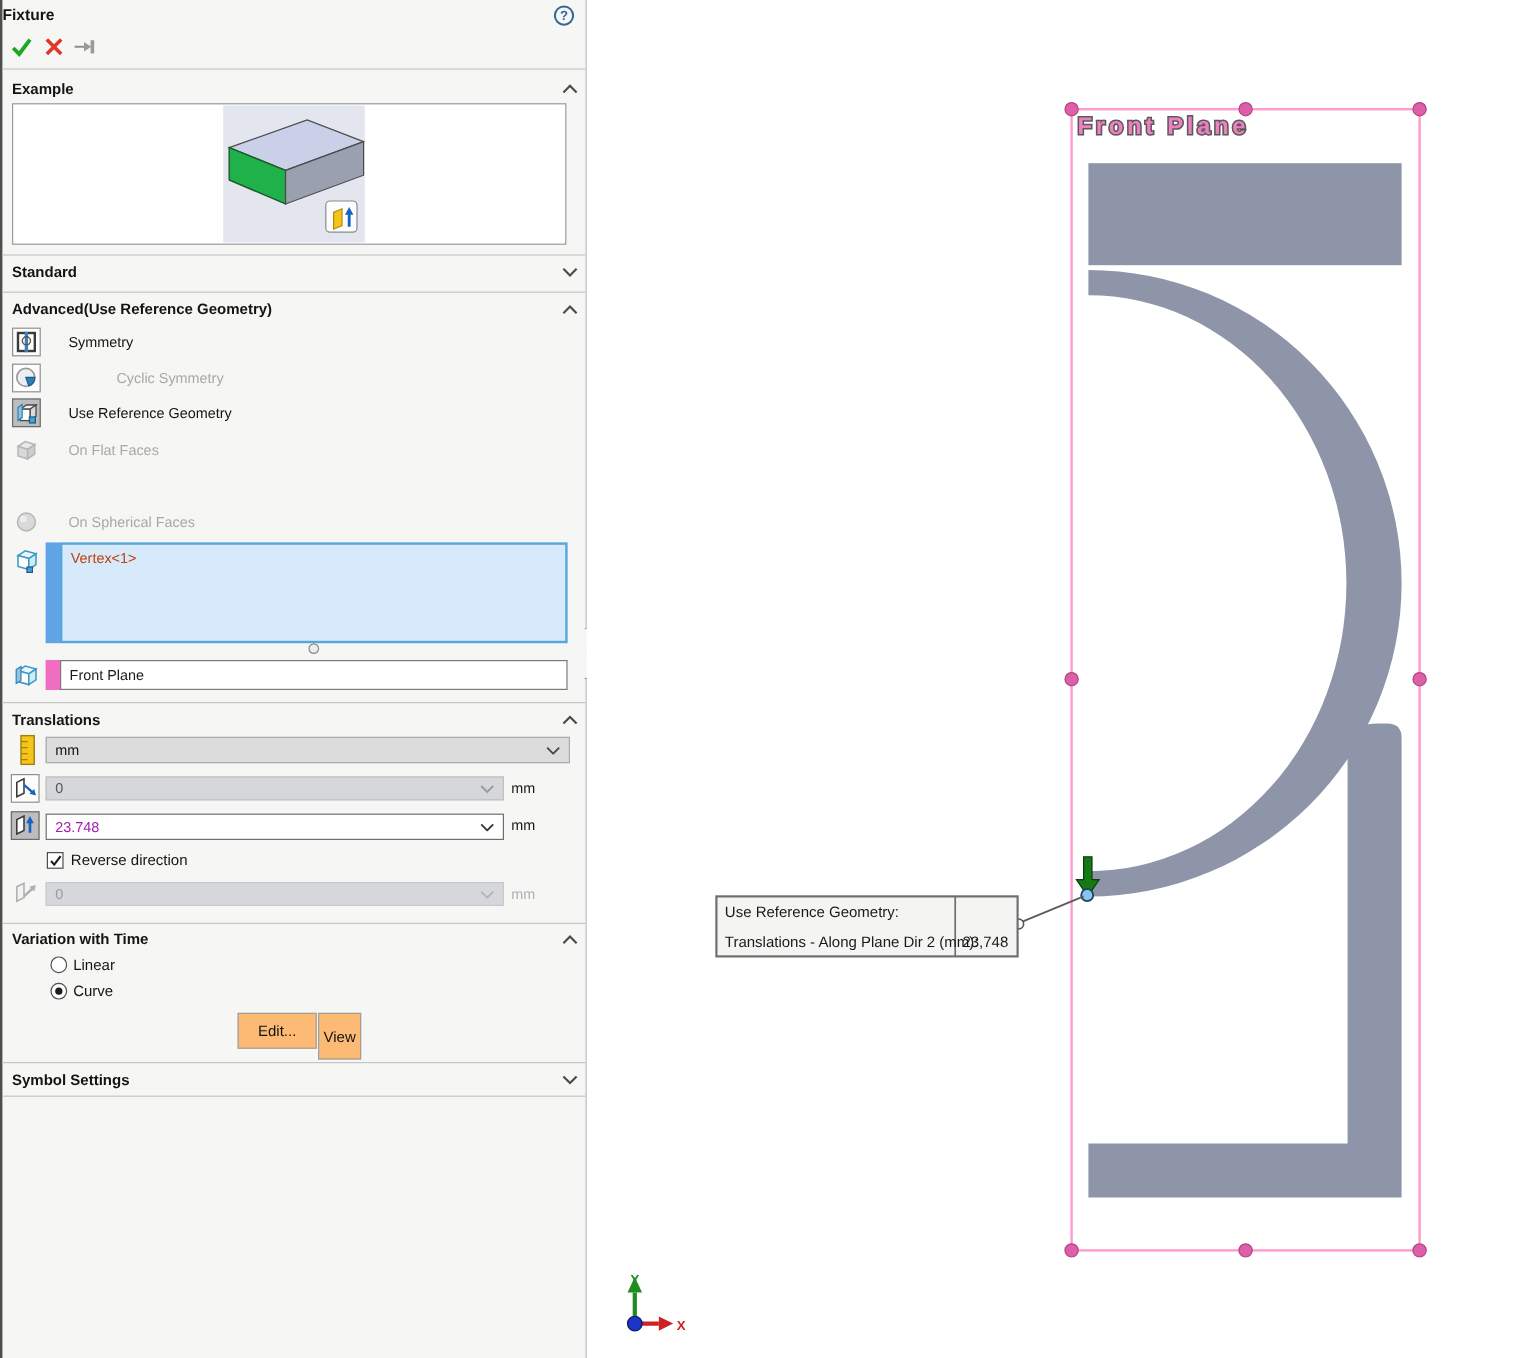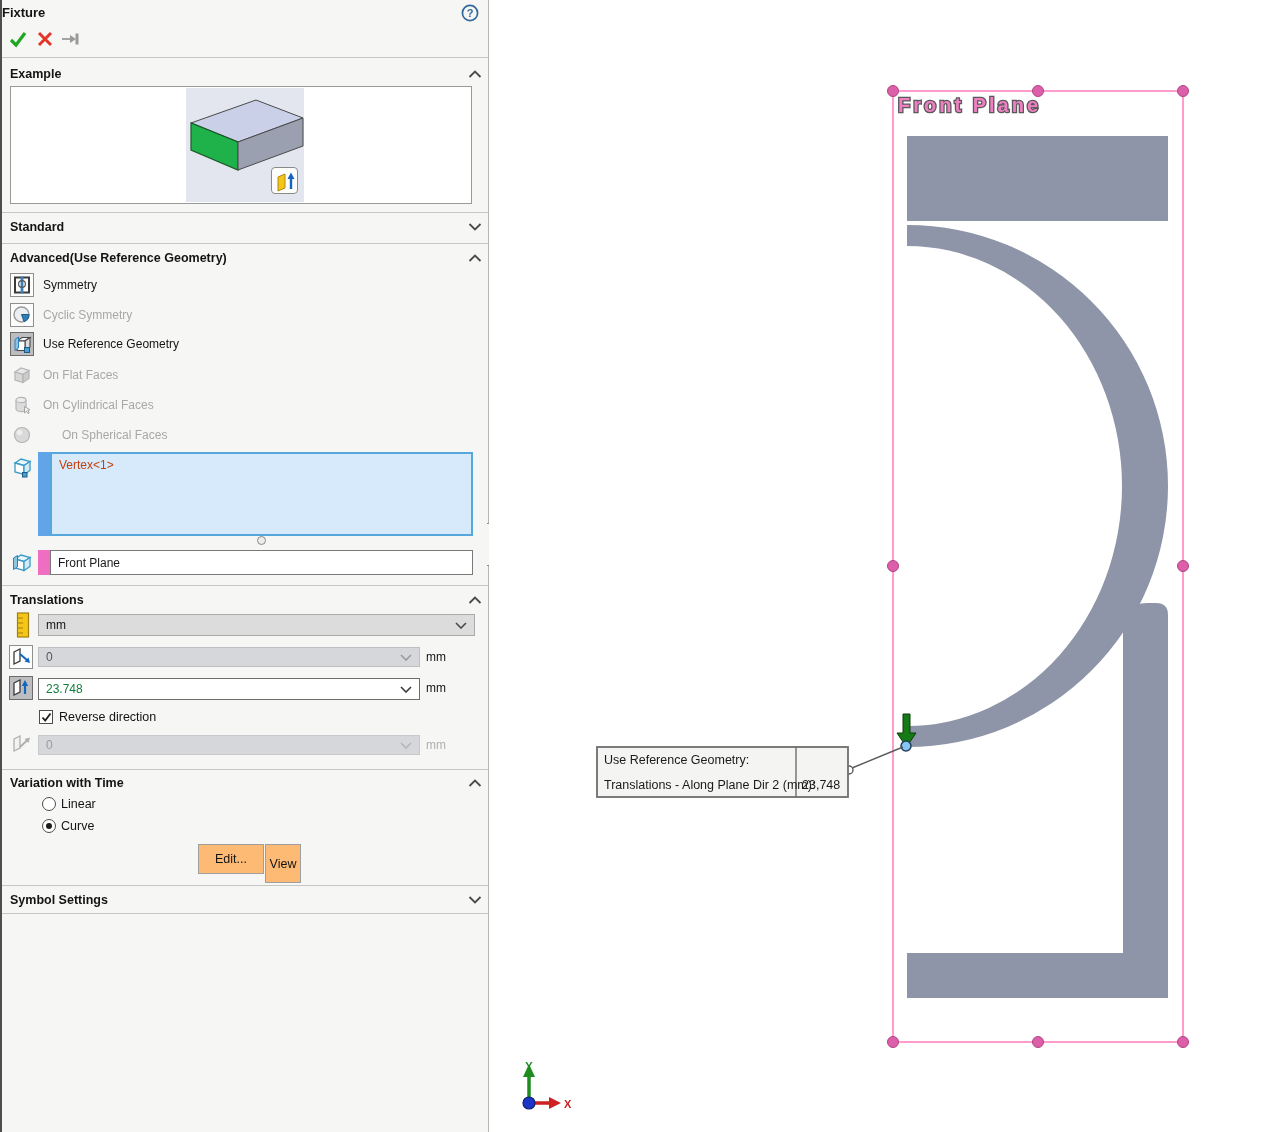--- a/index.html
+++ b/index.html
@@ -15,35 +15,35 @@
   }
   .pm-title{left:0;top:5px;width:455px;text-align:left;font-size:13px;font-weight:bold;color:#141414;}
   .divider{position:absolute;left:0;width:100%;border-top:1px solid #c6c6c6;height:0;}
   .sec-hdr{font-size:12.5px;font-weight:bold;color:#141414;}
   .chev{display:block;}
   
   .opt-row{position:absolute;left:8px;width:470px;height:25px;display:flex;align-items:center;}
   .opt-ic{width:24px;height:24px;box-sizing:border-box;display:flex;align-items:center;justify-content:center;flex:0 0 24px;}
   .opt-ic.bordered{border:1px solid #8f8f8f;background:#fdfdfd;}
   .opt-ic.pressed{border:1px solid #6b6b6b;background:#bdbdc0;}
-  .opt-label{font-size:12px;color:#141414;margin-left:9px;}
+  .opt-label{font-size:12px;color:#141414;margin-left:23px;}
   .opt-label.dis{color:#a8a8a8;}
   
   .sel-list{position:absolute;left:48px;top:452px;width:423px;height:84px;box-sizing:border-box;
     background:#d6eafc;border:2px solid #56a7dc;font-size:12px;color:#c2410c;padding:4px 7px;}
   .sel-bar-blue{position:absolute;left:36px;top:452px;width:12px;height:84px;background:#62a4e8;}
   .sel-bar-pink{position:absolute;left:36px;top:550px;width:12px;height:25px;background:#f06ec2;}
   .sel-text{position:absolute;left:48px;top:550px;width:423px;height:25px;box-sizing:border-box;
     background:#ffffff;border:1px solid #7a7a7a;font-size:12px;color:#1a1a1a;display:flex;align-items:center;padding:0 7px;}
   .grip-dot{position:absolute;width:9px;height:9px;border-radius:50%;background:#ececea;border:1px solid #8a8a8a;box-sizing:border-box;}
   
   .combo{position:absolute;box-sizing:border-box;font-size:12px;display:flex;align-items:center;padding:0 7px;}
   .combo .cchev{margin-left:auto;}
   .combo.unit{background:#dcdcdc;border:1px solid #ababab;color:#141414;}
-  .combo.enabled{background:#ffffff;border:1px solid #6e6e6e;color:#15803d;}
+  .combo.enabled{background:#ffffff;border:1px solid #6e6e6e;color:#a21caf;}
   .combo.disabled{background:#d5d7db;border:1px solid #bfbfc3;color:#55565a;}
   .suffix{position:absolute;font-size:12px;color:#141414;}
   .suffix.dis{color:#b0b0b3;}
   
   .cb{position:absolute;width:14px;height:14px;box-sizing:border-box;border:1px solid #4d4d4d;background:#fff;
     display:flex;align-items:center;justify-content:center;}
   .radio{position:absolute;width:14px;height:14px;box-sizing:border-box;border:1px solid #4d4d4d;border-radius:50%;background:#fff;}
   .radio.sel::after{content:"";position:absolute;left:3px;top:3px;width:6px;height:6px;border-radius:50%;background:#1d1d1d;}
   .ctl-label{position:absolute;font-size:12.5px;color:#141414;}
   
@@ -143,21 +143,21 @@
     <span class="opt-ic bordered">
       <svg width="20" height="20" viewBox="0 0 20 20">
         <rect x="3" y="2.5" width="14" height="15" fill="#ffffff" stroke="#3a3a3a" stroke-width="2"></rect>
         <rect x="8.6" y="1.5" width="2.8" height="17" fill="#3f7fb5"></rect>
         <circle cx="10" cy="9" r="3.4" fill="none" stroke="#555" stroke-width="1.2"></circle>
       </svg>
     </span>
     <span class="opt-label">Symmetry</span>
   </div>
 
-  <div class="opt-row" style="top:302px;">
+  <div class="opt-row" style="top:302px;gap:40px;">
     <span class="opt-ic bordered">
       <svg width="20" height="20" viewBox="0 0 20 20">
         <circle cx="9.5" cy="9.5" r="7.5" fill="#eceff2" stroke="#9a9a9a" stroke-width="1.4"></circle>
         <path d="M9.5 9.5 L17 9.5 A7.5 7.5 0 0 1 12 16.6 Z" fill="#2e7fb8" stroke="#1d5a85" stroke-width="1"></path>
       </svg>
     </span>
     <span class="opt-label dis">Cyclic Symmetry</span>
   </div>
 
   <div class="opt-row" style="top:331px;">
@@ -177,32 +177,22 @@
     <span class="opt-ic">
       <svg width="20" height="20" viewBox="0 0 20 20">
         <polygon points="3,7 9,3 17,5.5 11,9.5" fill="#e8e8e8" stroke="#b5b5b5" stroke-width="1.2"></polygon>
         <polygon points="3,7 11,9.5 11,17.5 3,15" fill="#d8d8d8" stroke="#b5b5b5" stroke-width="1.2"></polygon>
         <polygon points="11,9.5 17,5.5 17,13.5 11,17.5" fill="#cccccc" stroke="#b5b5b5" stroke-width="1.2"></polygon>
       </svg>
     </span>
     <span class="opt-label dis">On Flat Faces</span>
   </div>
 
-  <div class="opt-row" style="top:392px;">
-    <span class="opt-ic">
-      <svg width="20" height="20" viewBox="0 0 20 20">
-        <path d="M4 5 L4 14 A5 2.6 0 0 0 14 14 L14 5" fill="#dcdcdc" stroke="#b5b5b5" stroke-width="1.2"></path>
-        <ellipse cx="9" cy="5" rx="5" ry="2.6" fill="#ececec" stroke="#b5b5b5" stroke-width="1.2"></ellipse>
-        <path d="M12.5 11.5 L12.5 18 L14.5 16.2 L16 18.7 L17.3 17.8 L15.8 15.4 L18 14.8 Z" fill="#f4f4f4" stroke="#a5a5a5" stroke-width="1"></path>
-      </svg>
-    </span>
-    <span class="opt-label dis">On Cylindrical Faces</span>
-  </div>
-
-  <div class="opt-row" style="top:422px;gap:19px;">
+
+  <div class="opt-row" style="top:422px;">
     <span class="opt-ic">
       <svg width="20" height="20" viewBox="0 0 20 20">
         <circle cx="10" cy="10" r="7.5" fill="#d9d9d9" stroke="#b5b5b5" stroke-width="1.2"></circle>
         <circle cx="7.5" cy="7.5" r="2.8" fill="#eeeeee"></circle>
       </svg>
     </span>
     <span class="opt-label dis">On Spherical Faces</span>
   </div>
 
   <span class="abs" style="left:9px;top:456px;">

